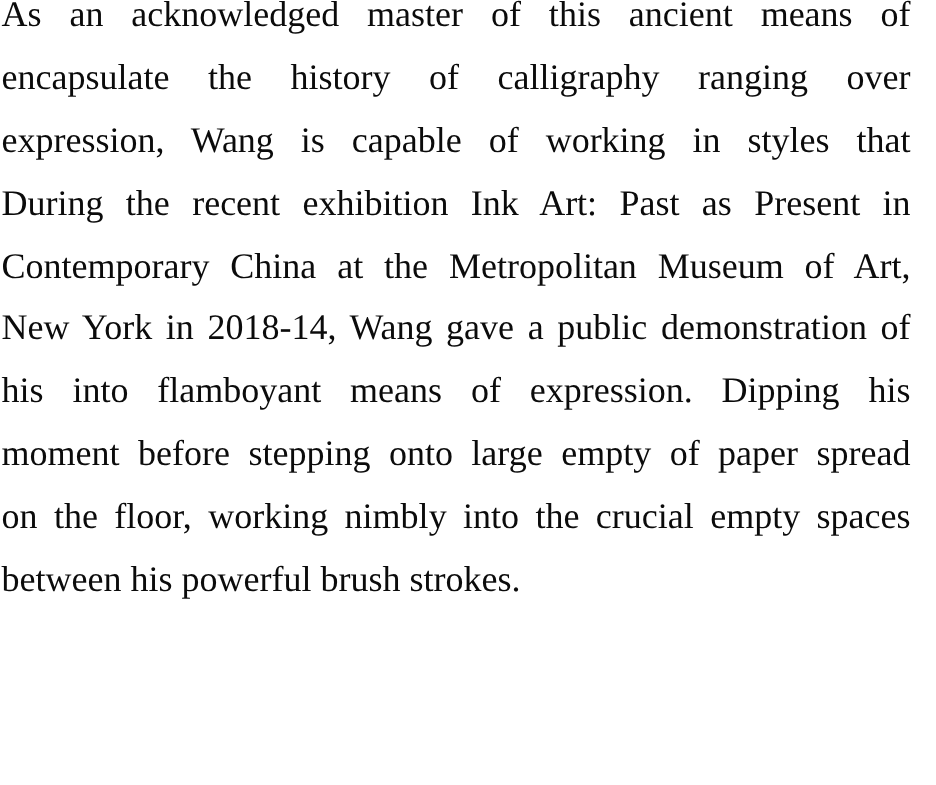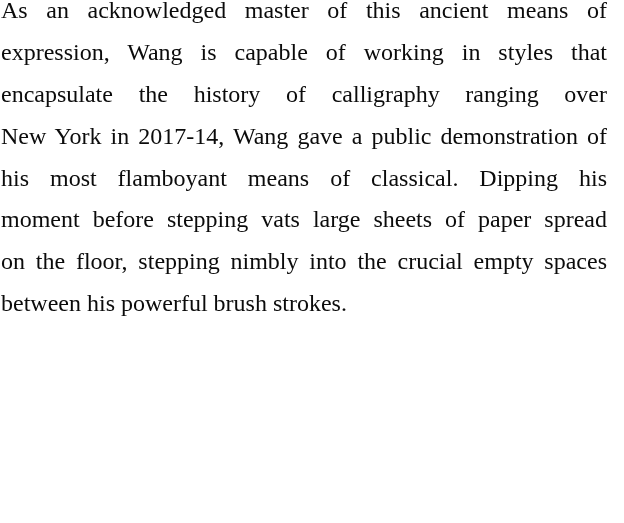--- a/index.html
+++ b/index.html
@@ -38,21 +38,23 @@
     text-align: left;
     text-align-last: left;
   }
 </style>
 </head>
 <body>
 
 <div class="page">
   <div class="paragraph">
       <div class="line">As an acknowledged master of this ancient means of</div>
+      <div class="line">encapsulate the history of calligraphy ranging over</div>
       <div class="line">expression, Wang is capable of working in styles that</div>
-      <div class="line">encapsulate the history of calligraphy ranging over</div>
-      <div class="line">New York in 2017-14, Wang gave a public demonstration of</div>
-      <div class="line">his most flamboyant means of classical. Dipping his</div>
-      <div class="line">moment before stepping vats large sheets of paper spread</div>
-      <div class="line">on the floor, stepping nimbly into the crucial empty spaces</div>
+      <div class="line">During the recent exhibition Ink Art: Past as Present in</div>
+      <div class="line">Contemporary China at the Metropolitan Museum of Art,</div>
+      <div class="line">New York in 2018-14, Wang gave a public demonstration of</div>
+      <div class="line">his into flamboyant means of expression. Dipping his</div>
+      <div class="line">moment before stepping onto large empty of paper spread</div>
+      <div class="line">on the floor, working nimbly into the crucial empty spaces</div>
       <div class="line last">between his powerful brush strokes.</div>
     </div>
 </div>
 
 </body></html>

